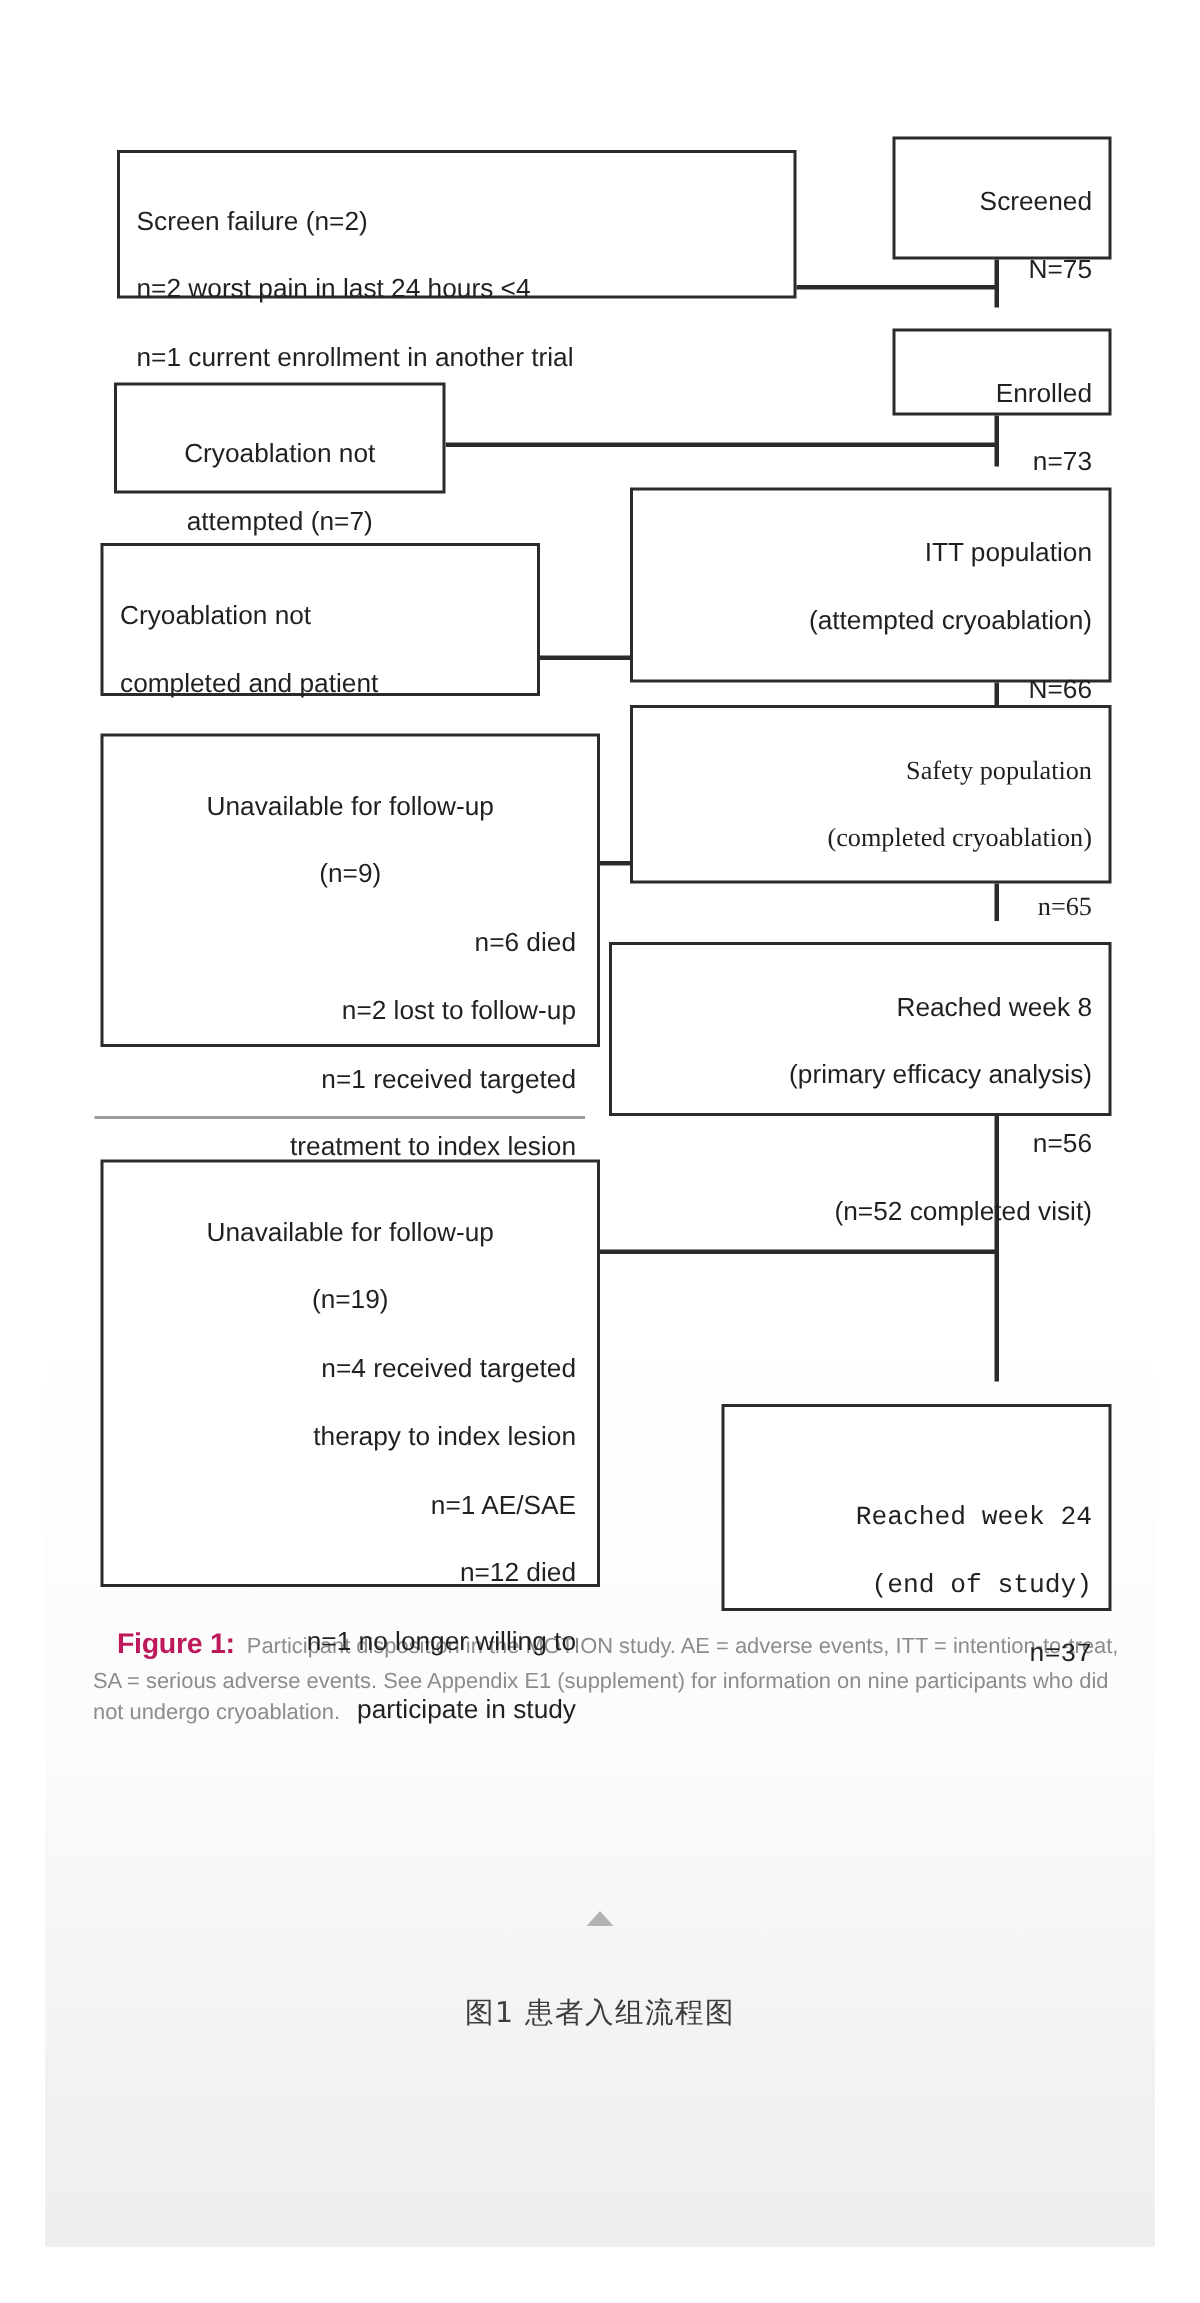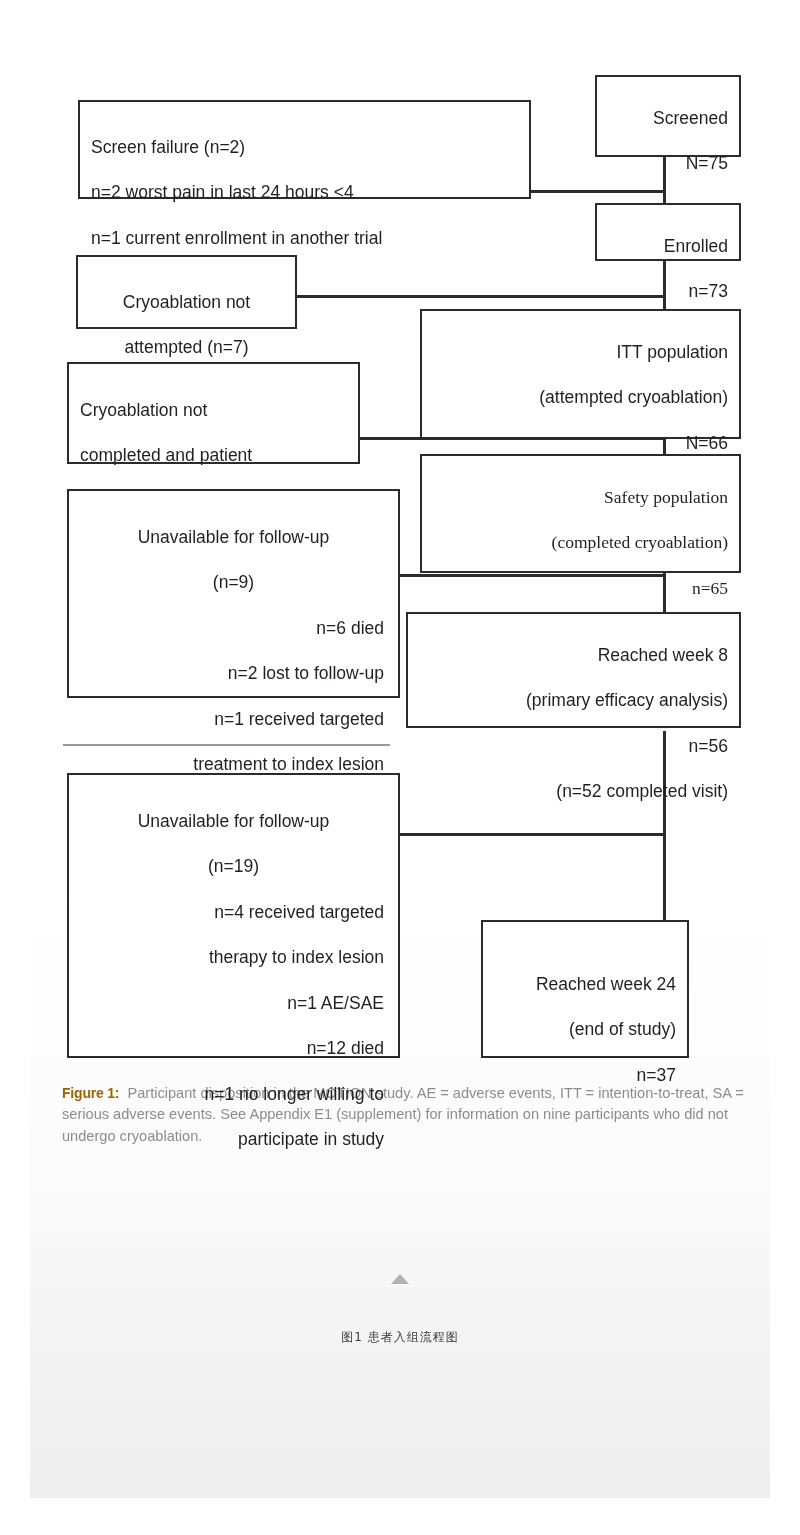--- a/index.html
+++ b/index.html
@@ -39,21 +39,21 @@
     box-sizing: border-box;
     background: #ffffff;
     border: 2.5px solid #2b2b2b;
     color: #231f20;
     font-size: 17.5px;
     line-height: 1.30;
     padding: 7px 11px;
     z-index: 3;
     white-space: pre-line;
   }
-  .node.right   { text-align: right; }
+  .node.right   { text-align: right; margin-top: 16px; }
   .node.left    { text-align: left; }
   .node.center  { text-align: center; }
   .node .ctr    { display: block; text-align: center; }
   .node .lft    { display: block; text-align: right; }
 
   
   .ln {
     position: absolute;
     background: #2b2b2b;
     z-index: 1;
@@ -73,24 +73,25 @@
     position: absolute;
     left: 62px;
     top: 1083px;
     width: 690px;
     color: #8c8c8c;
     font-size: 14.6px;
     line-height: 1.46;
     font-family: "Liberation Sans", sans-serif;
   }
   #caption .figlabel {
-    color: #a16207;
+    color: #be185d;
     font-weight: bold;
-    font-size: 14px;
+    font-size: 19px;
     letter-spacing: -0.2px;
+    margin-left: 16px;
   }
 
   
   #caret {
     position: absolute;
     left: 391px;
     top: 1274px;
     width: 0;
     height: 0;
     border-left: 9px solid transparent;
@@ -99,21 +100,21 @@
   }
 
   
   #zh-caption {
     position: absolute;
     left: 0;
     top: 1329px;
     width: 800px;
     text-align: center;
     color: #3c3c3c;
-    font-size: 12px;
+    font-size: 19px;
     font-family: "DejaVu Sans", sans-serif;
     letter-spacing: 1px;
   }
 </style>
 </head>
 <body>
 
 <div id="panel"></div>
 
 <div id="flow">
@@ -162,21 +163,21 @@
     <span>n=65</span>
   </div>
 
   <div class="node right" style="left:406px; top:612px; width:335px; height:116px;">
     <span>Reached week 8</span><br>
     <span>(primary efficacy analysis)</span><br>
     <span>n=56</span><br>
     <span>(n=52 completed visit)</span>
   </div>
 
-  <div class="node right" style="left:481px; top:920px; width:208px; height:138px; padding-top:28px;">
+  <div class="node right" style="left:481px; top:920px; width:260px; height:138px; padding-top:40px;font-family:Liberation Mono, monospace;">
     <span>Reached week 24</span><br>
     <span>(end of study)</span><br>
     <span>n=37</span>
   </div>
 
   <div class="node left" style="left:78px; top:100px; width:453px; height:99px; padding-top:11px;">
     <span>Screen failure (n=2)</span><br>
     <span>  n=2 worst pain in last 24 hours &lt;4</span><br>
     <span>  n=1 current enrollment in another trial</span>
   </div>

